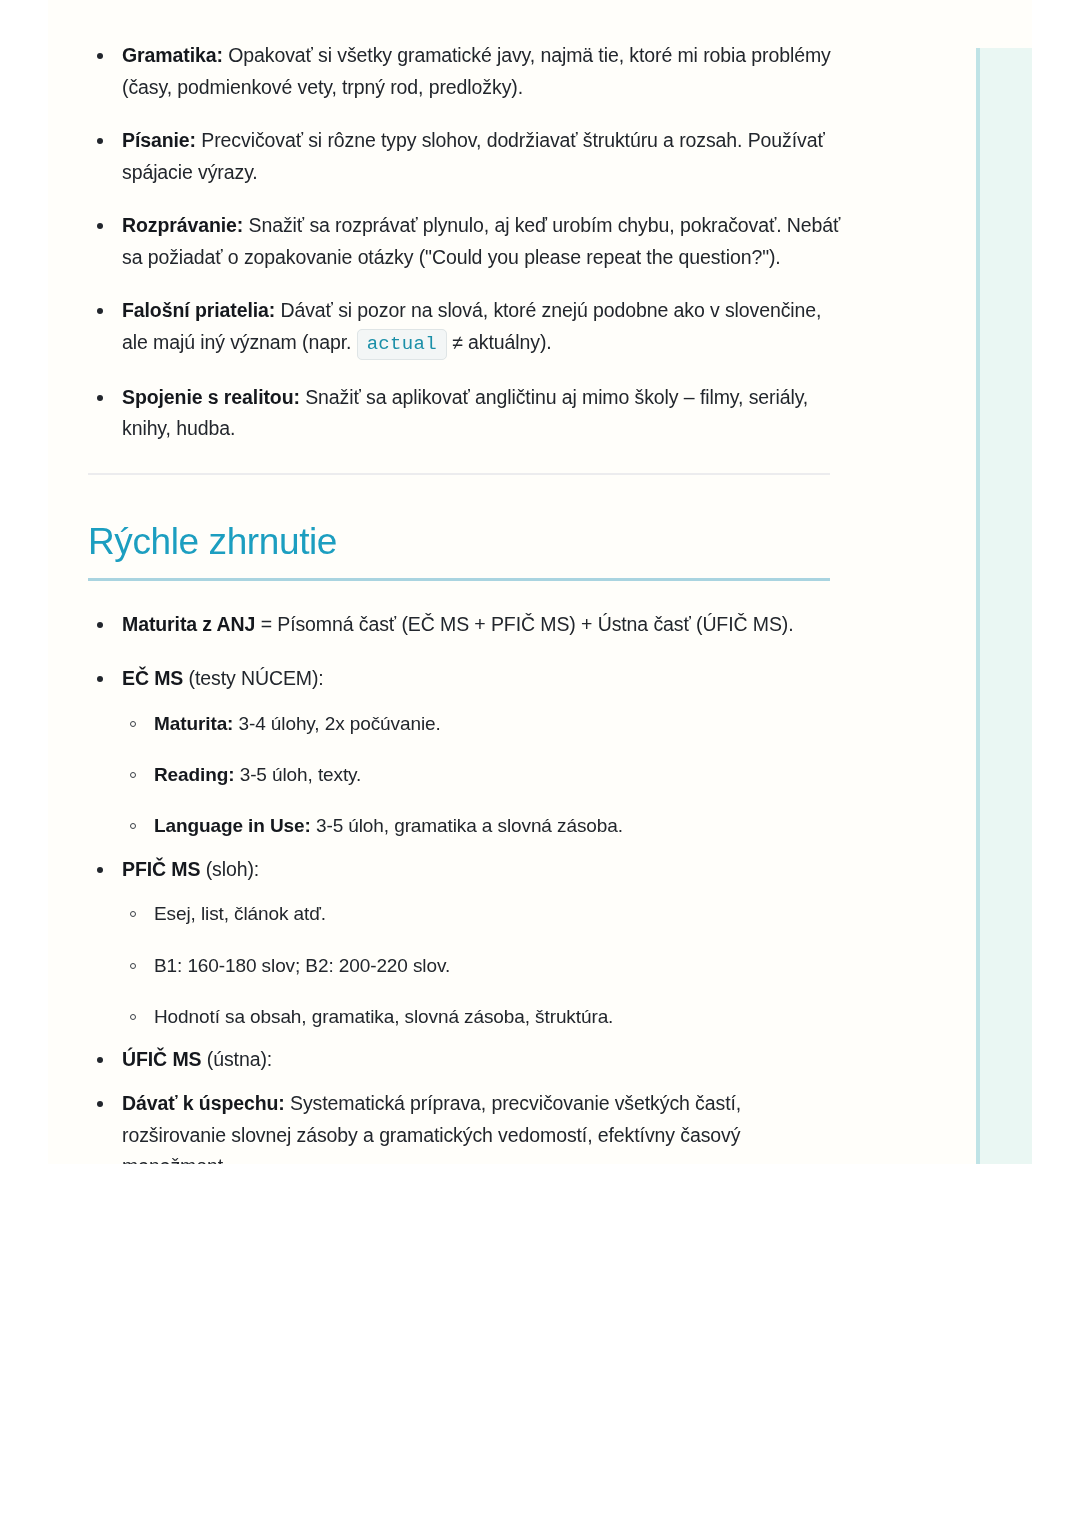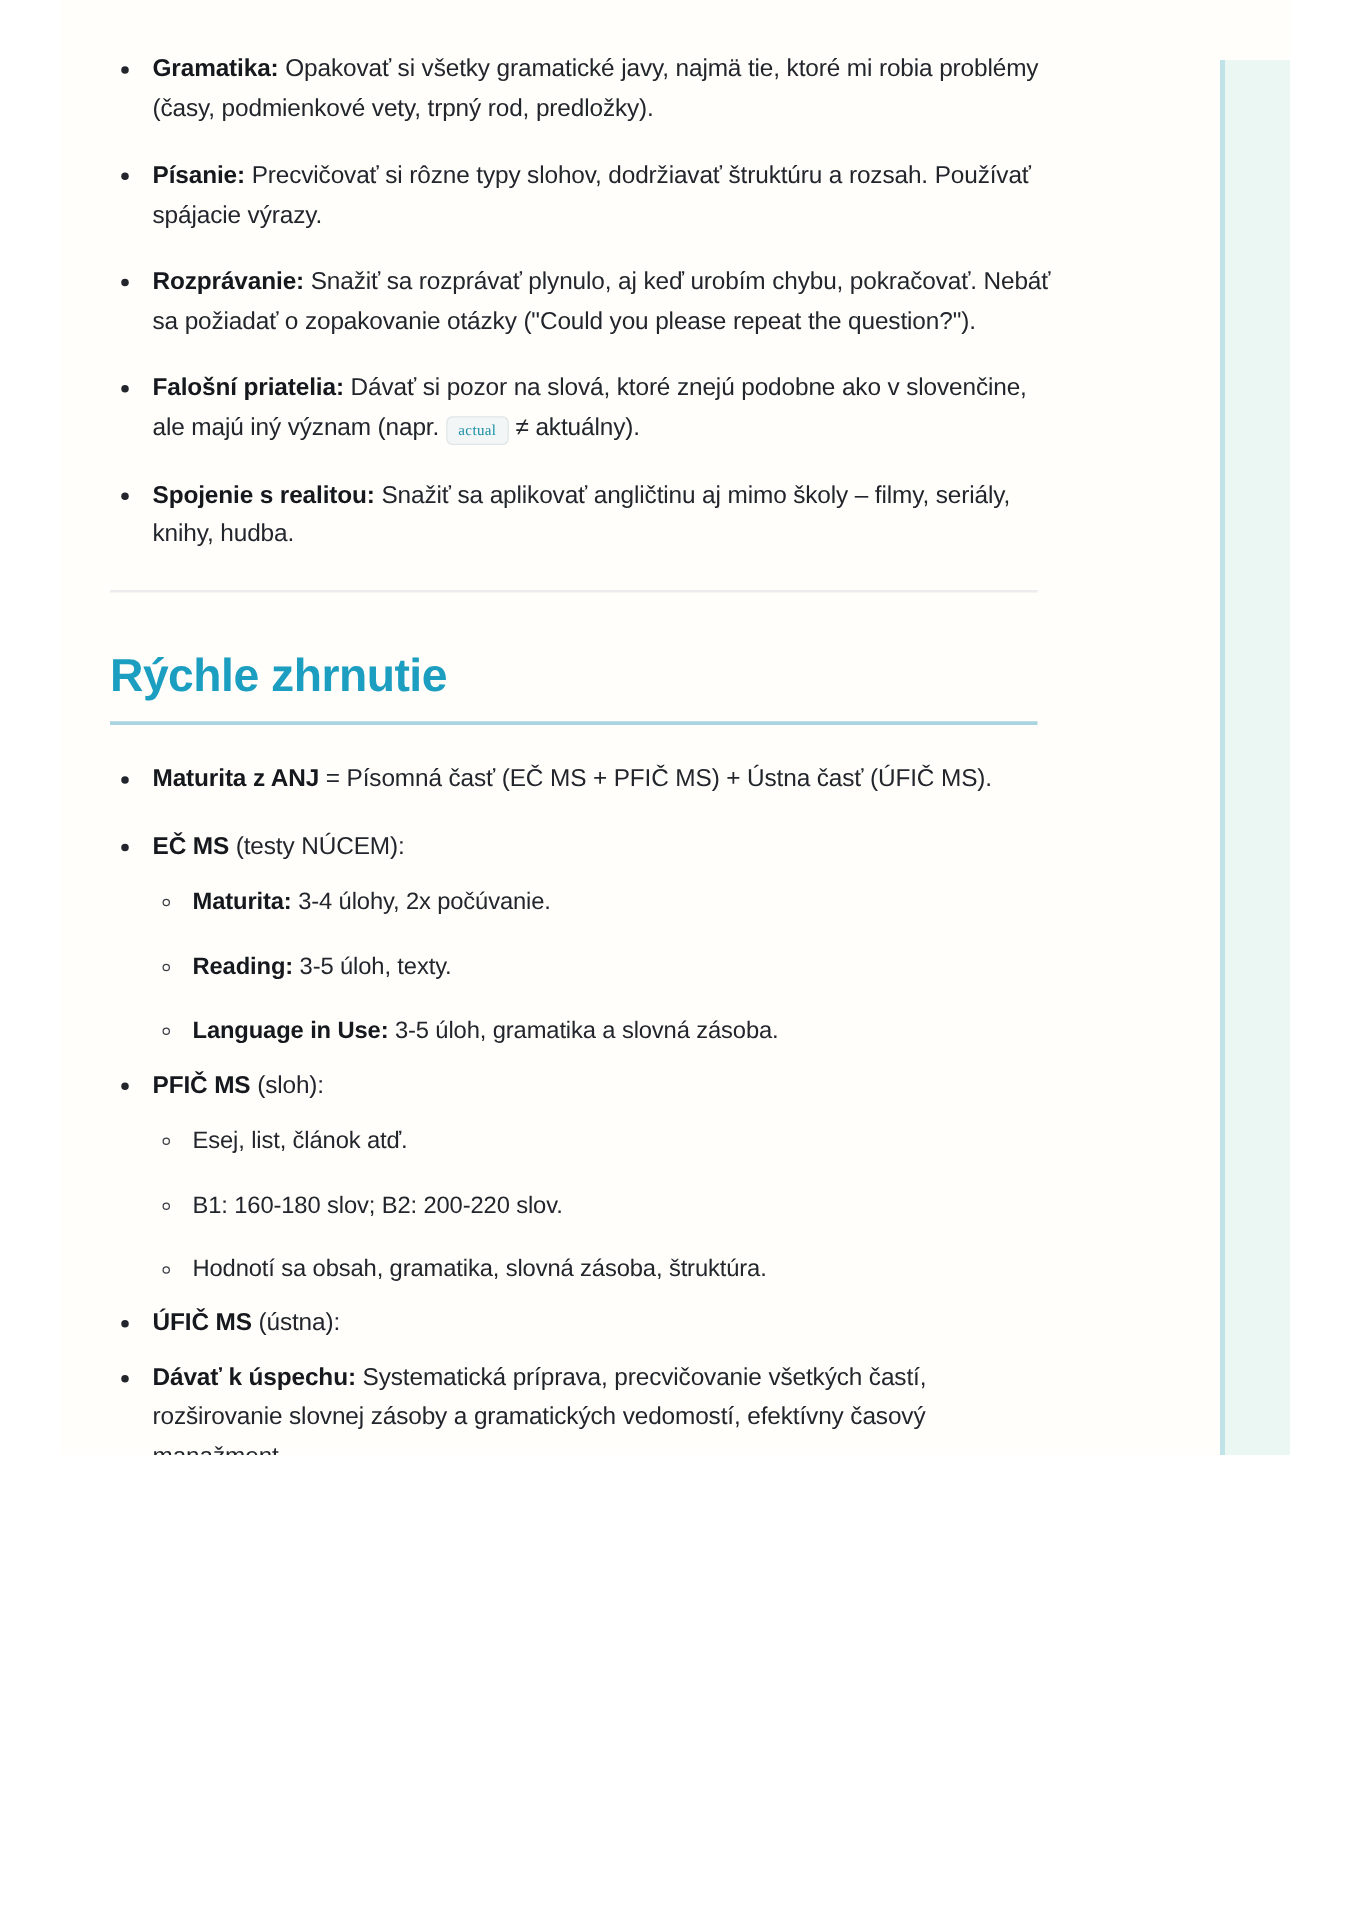--- a/index.html
+++ b/index.html
@@ -101,41 +101,41 @@
     border-radius: 50%;
     border: 1.4px solid #3a3f46;
     background: transparent;
     box-sizing: border-box;
   }
 
   b, .b { font-weight: 700; color: #15181d; }
   .ital { font-weight: 700; color: #2d3238; }
 
   code.chip {
-    font-family: Liberation Serif, serif;
-    font-size: 12px;
+    font-family: Liberation Mono, monospace;
+    font-size: 19px;
     color: #1a8fa8;
     background: #f3f6f6;
     border: 1px solid #dfe5e6;
     border-radius: 5px;
     padding: 3px 9px 4px 9px;
     letter-spacing: 0.3px;
     white-space: nowrap;
   }
 
   hr.rule {
     border: 0;
     border-top: 2px solid #ececee;
     margin: 28px 0 46px 0;
     width: 742px;
   }
 
   h2.section {
     font-size: 37px;
-    font-weight: 700;
+    font-weight: 400;
     color: #1c9ec0;
     margin: 0 0 0 0;
     letter-spacing: -0.4px;
     line-height: 1.12;
   }
   .h2-underline {
     width: 742px;
     height: 3px;
     background: #a9d4e0;
     margin: 16px 0 28px 0;

